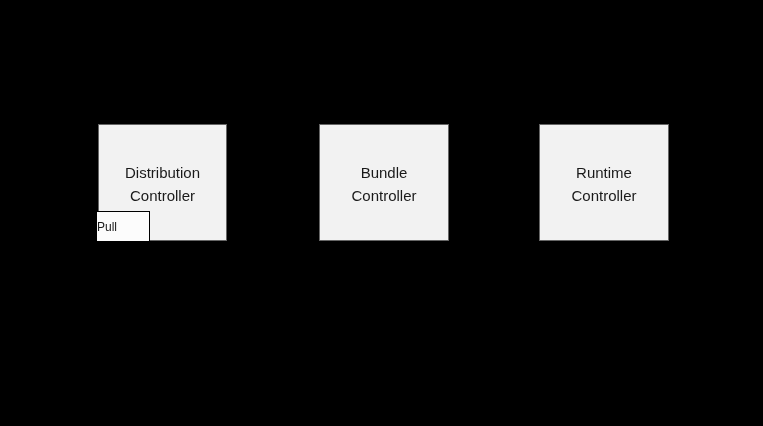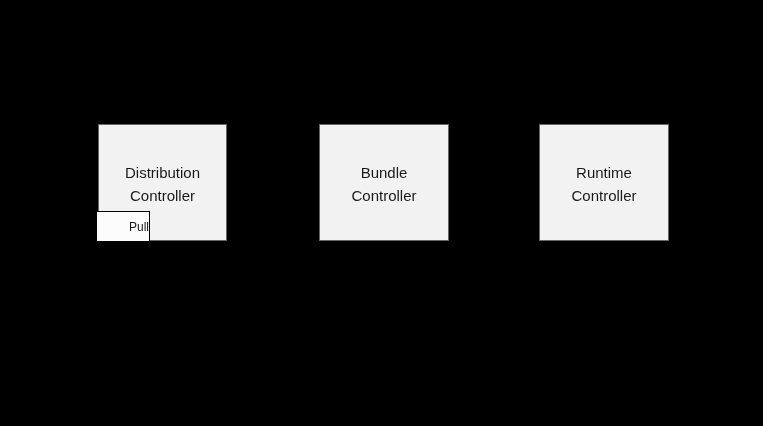--- a/index.html
+++ b/index.html
@@ -34,21 +34,21 @@
     width: 110px;
     padding-top: 2px;
   }
   .badge {
     position: absolute;
     background: #fcfcfc;
     border: 1px solid #000000;
     box-sizing: border-box;
     display: flex;
     align-items: center;
-    justify-content: flex-end;
+    justify-content: flex-start;
   }
   .badge-label {
     color: #1a1a1a;
     font-size: 12px;
     text-align: center;
   }
   #node-distribution { left: 98px;  width: 129px; }
   #node-bundle       { left: 319px; width: 130px; }
   #node-runtime      { left: 539px; width: 130px; }
   #badge-pull   { left: 96px;  top: 211px; width: 54px; height: 31px; }

